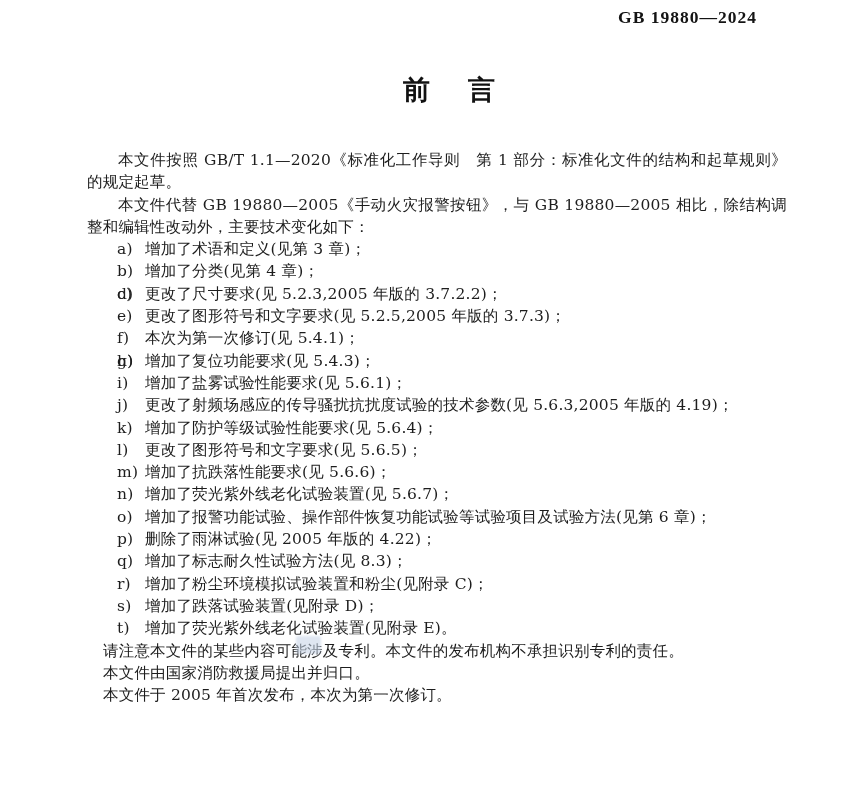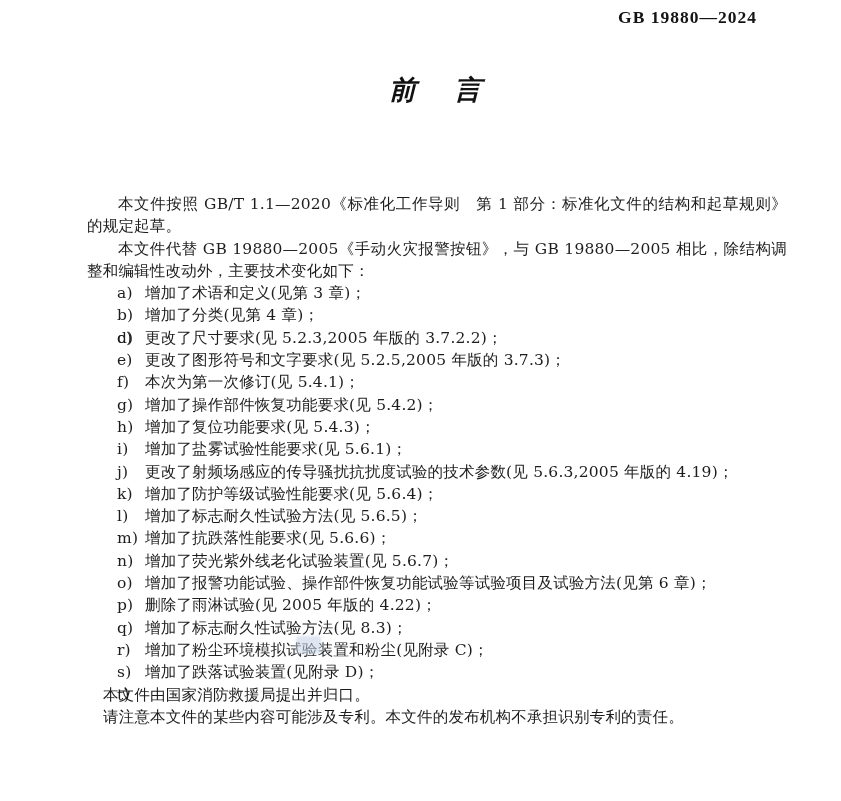--- a/index.html
+++ b/index.html
@@ -28,44 +28,42 @@
     font-family: "Liberation Serif", "DejaVu Serif", serif;
     font-weight: bold;
     font-size: 17.5px;
     letter-spacing: 1px;
     color: #141414;
     white-space: nowrap;
   }
   .title {
     position: absolute;
     top: 74px;
-    left: 85px;
+    left: 99px;
     width: 700px;
     text-align: center;
     font-family: "DejaVu Sans", "Liberation Sans", sans-serif;
     font-weight: bold;
     font-size: 27px;
     color: #111111;
     line-height: 32px;
-    font-style: italic;
   }
   .title .title-gap {
     display: inline-block;
     width: 38px;
   }
   .content {
     position: absolute;
     top: 149px;
     left: 87px;
     width: 700px;
     font-size: 15.5px;
     line-height: 22.3px;
     text-align: justify;
     letter-spacing: 0.2px;
-    margin-top: 44px;
   }
   p.para {
     margin: 0;
     text-indent: 31px;
   }
   p.para.indent-1 {
     text-indent: 16px;
   }
   ol.changes {
     list-style: none;
@@ -128,41 +126,40 @@
         <li>
         <span class="item-label">e)</span>
         <span>更改了图形符号和文字要求(见 5.2.5,2005 年版的 3.7.3)；</span>
       </li>
         <li>
         <span class="item-label">f)</span>
         <span>本次为第一次修订(见 5.4.1)；</span>
       </li>
         <li>
         <span class="item-label">g)</span>
-        <span>增加了操作部件恢复功能要求(见 5.4.2)；</span>
       </li>
         <li>
         <span class="item-label">h)</span>
         <span>增加了复位功能要求(见 5.4.3)；</span>
       </li>
         <li>
         <span class="item-label">i)</span>
         <span>增加了盐雾试验性能要求(见 5.6.1)；</span>
       </li>
         <li>
         <span class="item-label">j)</span>
         <span>更改了射频场感应的传导骚扰抗扰度试验的技术参数(见 5.6.3,2005 年版的 4.19)；</span>
       </li>
         <li>
         <span class="item-label">k)</span>
         <span>增加了防护等级试验性能要求(见 5.6.4)；</span>
       </li>
         <li>
         <span class="item-label">l)</span>
-        <span>增加了标志耐久性试验方法(见 5.6.5)；</span>
+        <span>更改了图形符号和文字要求(见 5.6.5)；</span>
       </li>
         <li>
         <span class="item-label">m)</span>
         <span>增加了抗跌落性能要求(见 5.6.6)；</span>
       </li>
         <li>
         <span class="item-label">n)</span>
         <span>增加了荧光紫外线老化试验装置(见 5.6.7)；</span>
       </li>
         <li>
@@ -180,25 +177,27 @@
         <li>
         <span class="item-label">r)</span>
         <span>增加了粉尘环境模拟试验装置和粉尘(见附录 C)；</span>
       </li>
         <li>
         <span class="item-label">s)</span>
         <span>增加了跌落试验装置(见附录 D)；</span>
       </li>
         <li>
         <span class="item-label">t)</span>
+        <span>增加了荧光紫外线老化试验装置(见附录 E)。</span>
       </li>
       </ol>
 
+    <p class="para indent-1">请注意本文件的某些内容可能涉及专利。本文件的发布机构不承担识别专利的责任。</p>
+
     <p class="para indent-1">本文件由国家消防救援局提出并归口。</p>
 
-    <p class="para indent-1">请注意本文件的某些内容可能涉及专利。本文件的发布机构不承担识别专利的责任。</p>
-
+    <p class="para indent-1">本文件于 2005 年首次发布，本次为第一次修订。</p>
 
   </div>
 
   <div class="scan-artifact" style="background: rgb(197, 211, 231);"></div>
 
 </div>
 
 </body></html>

